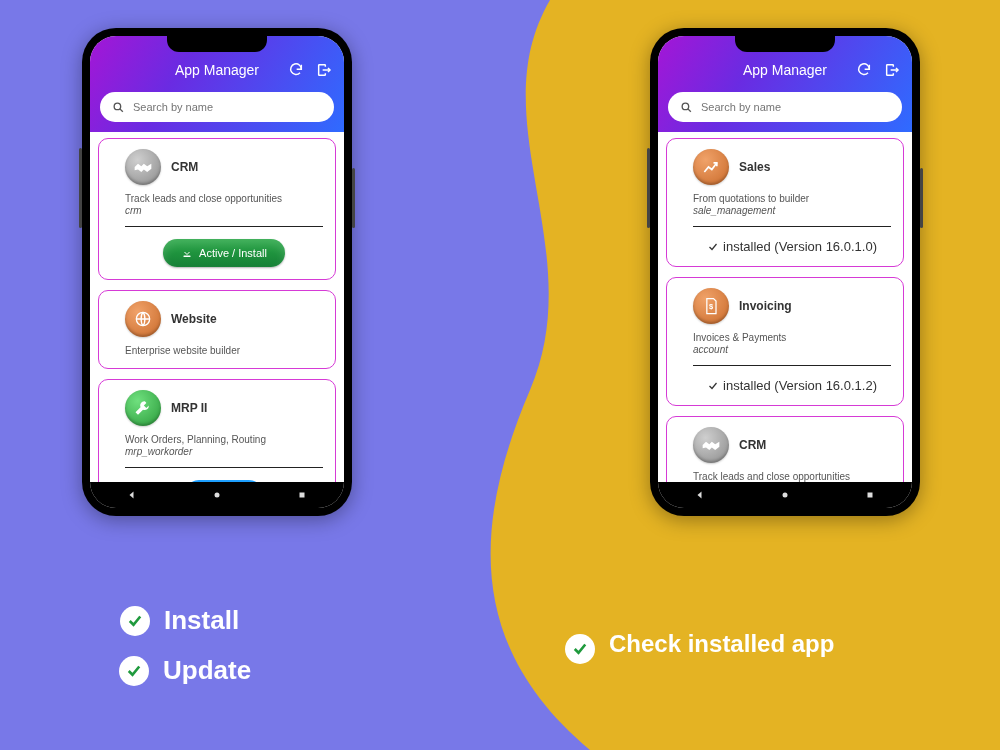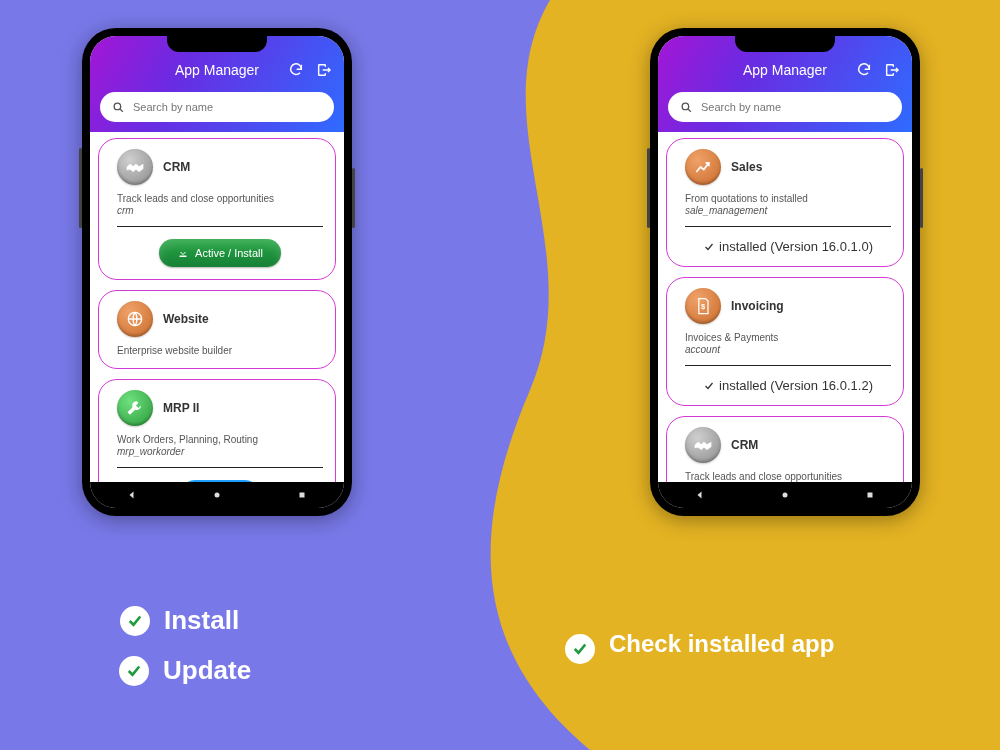--- a/index.html
+++ b/index.html
@@ -22,21 +22,21 @@
   .header-title { font-size: 14px; font-weight: 500; }
   .header-actions { position: absolute; right: 2px; display: flex; gap: 12px; }
   .icon { width: 16px; height: 16px; }
   .icon svg { width: 100%; height: 100%; display: block; }
 
   .searchbar { margin-top: 10px; background: #fff; border-radius: 18px; height: 30px; display: flex; align-items: center; padding: 0 12px; gap: 8px; color: #7a7a7a; font-size: 11px; justify-content: space-between; }
   .searchbar .s-icon { width: 13px; height: 13px; }
   .searchbar input { border: none; outline: none; font-size: 11px; color: #555; background: transparent; flex: 1; }
 
   .content { flex: 1 1 auto; overflow: hidden; padding: 6px 8px 0 8px; background: #fff; }
-  .card { border: 1.5px solid #d63ad6; border-radius: 19px; padding: 10px 12px 12px 18px; margin-bottom: 10px; }
+  .card { border: 1.5px solid #d63ad6; border-radius: 10px; padding: 10px 12px 12px 26px; margin-bottom: 10px; }
   .card-head { display: flex; align-items: center; gap: 10px; }
   .app-icon { width: 36px; height: 36px; border-radius: 50%; display: flex; align-items: center; justify-content: center; flex: 0 0 auto; box-shadow: inset 0 -2px 3px rgba(0,0,0,.25), 0 1px 2px rgba(0,0,0,.2); }
   .app-icon svg { width: 20px; height: 20px; }
   .app-name { font-size: 12px; font-weight: 700; color: #333; }
   .card-desc { font-size: 10px; color: #555; margin-top: 8px; }
   .card-tech { font-size: 10px; color: #555; font-style: italic; margin-top: 1px; }
   .card-rule { border: none; border-top: 1px solid #222; margin: 10px 0 12px 0; }
   .card-action { display: flex; justify-content: center; }
   .btn { border: none; color: #fff; font-size: 11px; font-weight: 500; padding: 8px 18px; border-radius: 18px; display: inline-flex; align-items: center; gap: 6px; cursor: pointer; }
   .btn-green { background: linear-gradient(#2aa d, #1e8a3e); background: #1e8a3e; box-shadow: inset 0 6px 10px rgba(255,255,255,.15), 0 1px 2px rgba(0,0,0,.3); }
@@ -221,21 +221,21 @@
       <div class="card">
         <div class="card-head">
           <div class="app-icon" style="background:radial-gradient(circle at 35% 30%, #f0a269, #c96a2a);">
             <svg viewBox="0 0 24 24" fill="none" stroke="#fff" stroke-width="2">
                 <path d="M4 18l5-6 4 3 6-8"></path>
                 <path d="M15 7h4v4"></path>
               </svg>
           </div>
           <div class="app-name">Sales</div>
         </div>
-        <div class="card-desc">From quotations to installed</div>
+        <div class="card-desc">From quotations to builder</div>
         <div class="card-tech">sale_management</div>
         <hr class="card-rule">
         <div class="status-line">
           <span class="chk"><svg viewBox="0 0 24 24" fill="none" stroke="#333" stroke-width="2.5">
                 <path d="M5 12l5 5 9-11"></path>
               </svg></span>
           <span>installed (Version 16.0.1.0)</span>
         </div>
       </div>
 

